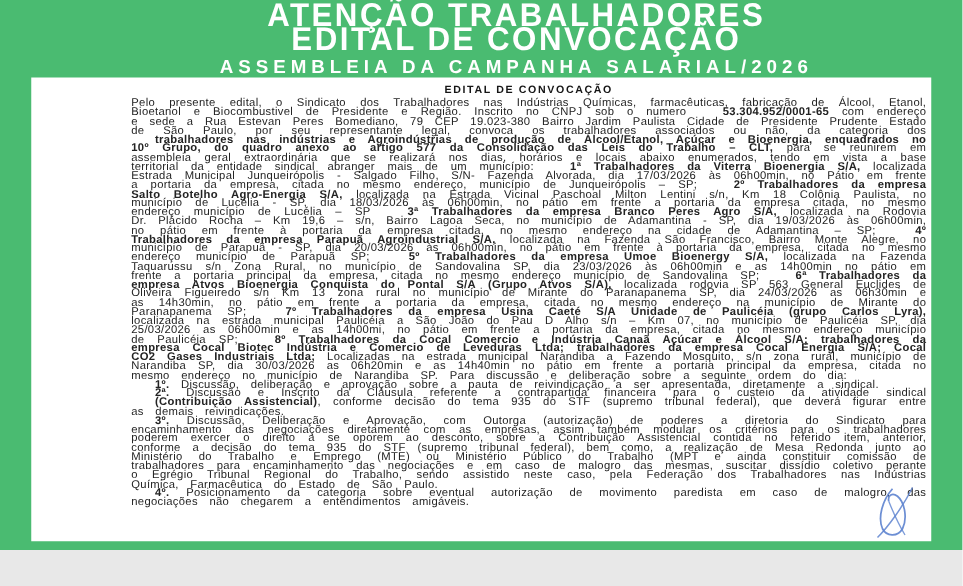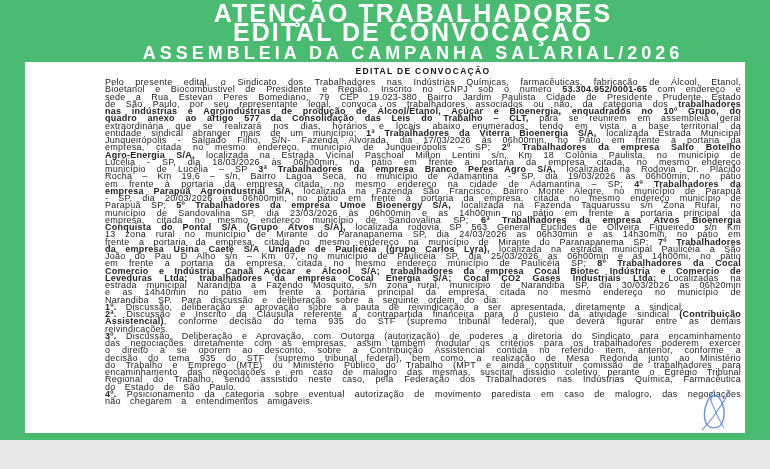--- a/index.html
+++ b/index.html
@@ -13,40 +13,40 @@
     position:absolute;top:0;left:0;right:0;height:62px;
     padding:3px 12px 0 68px;box-sizing:border-box;
     text-align:center;color:#ffffff;
   }
   .banner-title{
     font-weight:bold;font-size:25px;line-height:19px;
     letter-spacing:2px;white-space:nowrap;
     transform:scaleY(1.05);transform-origin:top center;
   }
   .banner-subtitle{
-    margin-top:6px;font-weight:bold;font-size:18px;line-height:13px;
+    margin-top:6px;font-weight:bold;font-size:15px;line-height:13px;
     letter-spacing:4px;white-space:nowrap;
   }
   
   .doc{
     position:absolute;top:62px;left:25px;right:25px;bottom:7px;
     background:#ffffff;box-sizing:border-box;
     padding:3px 4px 0 80px;overflow:hidden;
   }
   .doc-heading{
     margin:1px 0 3px;text-align:center;
     font-size:8.5px;font-weight:bold;letter-spacing:1.3px;color:#151515;
   }
   .doc-body p{
     margin:0;text-align:justify;
     font-size:9px;line-height:7.25px;
     letter-spacing:0.25px;word-spacing:6.5px;
     color:#232323;
   }
-  .doc-body .b{font-weight:bold;}
+  .doc-body .b{font-weight:bold;margin-left:19px;}
   
   .signature{
     position:absolute;right:3px;bottom:1px;width:48px;height:44px;
   }
 </style>
 </head>
 <body>
 
 <div class="page">
 

